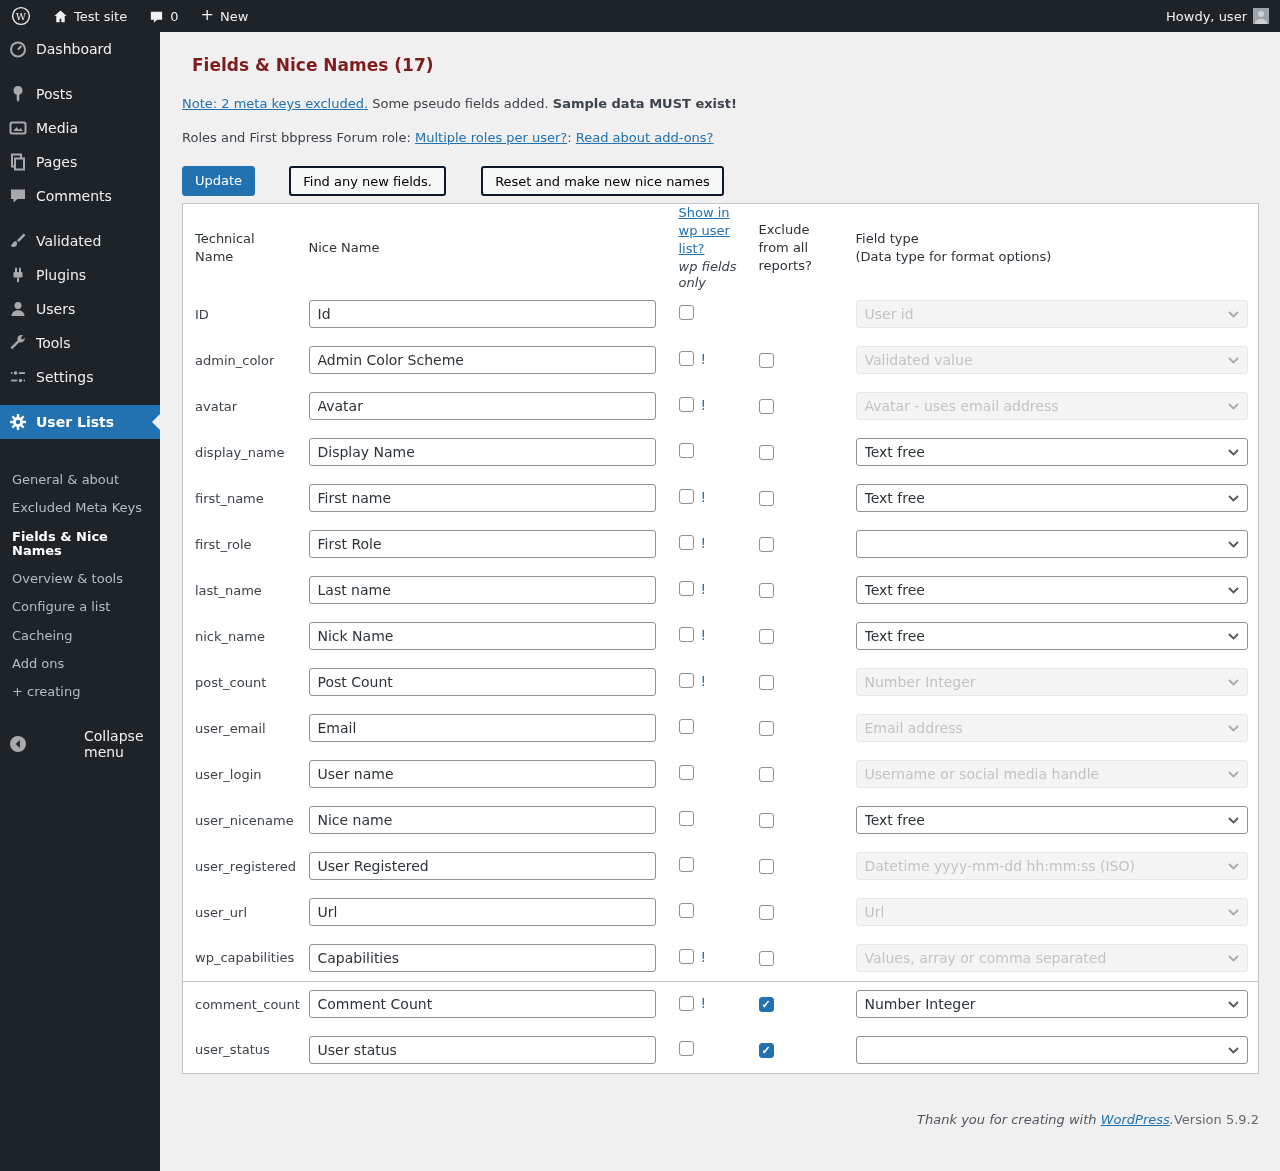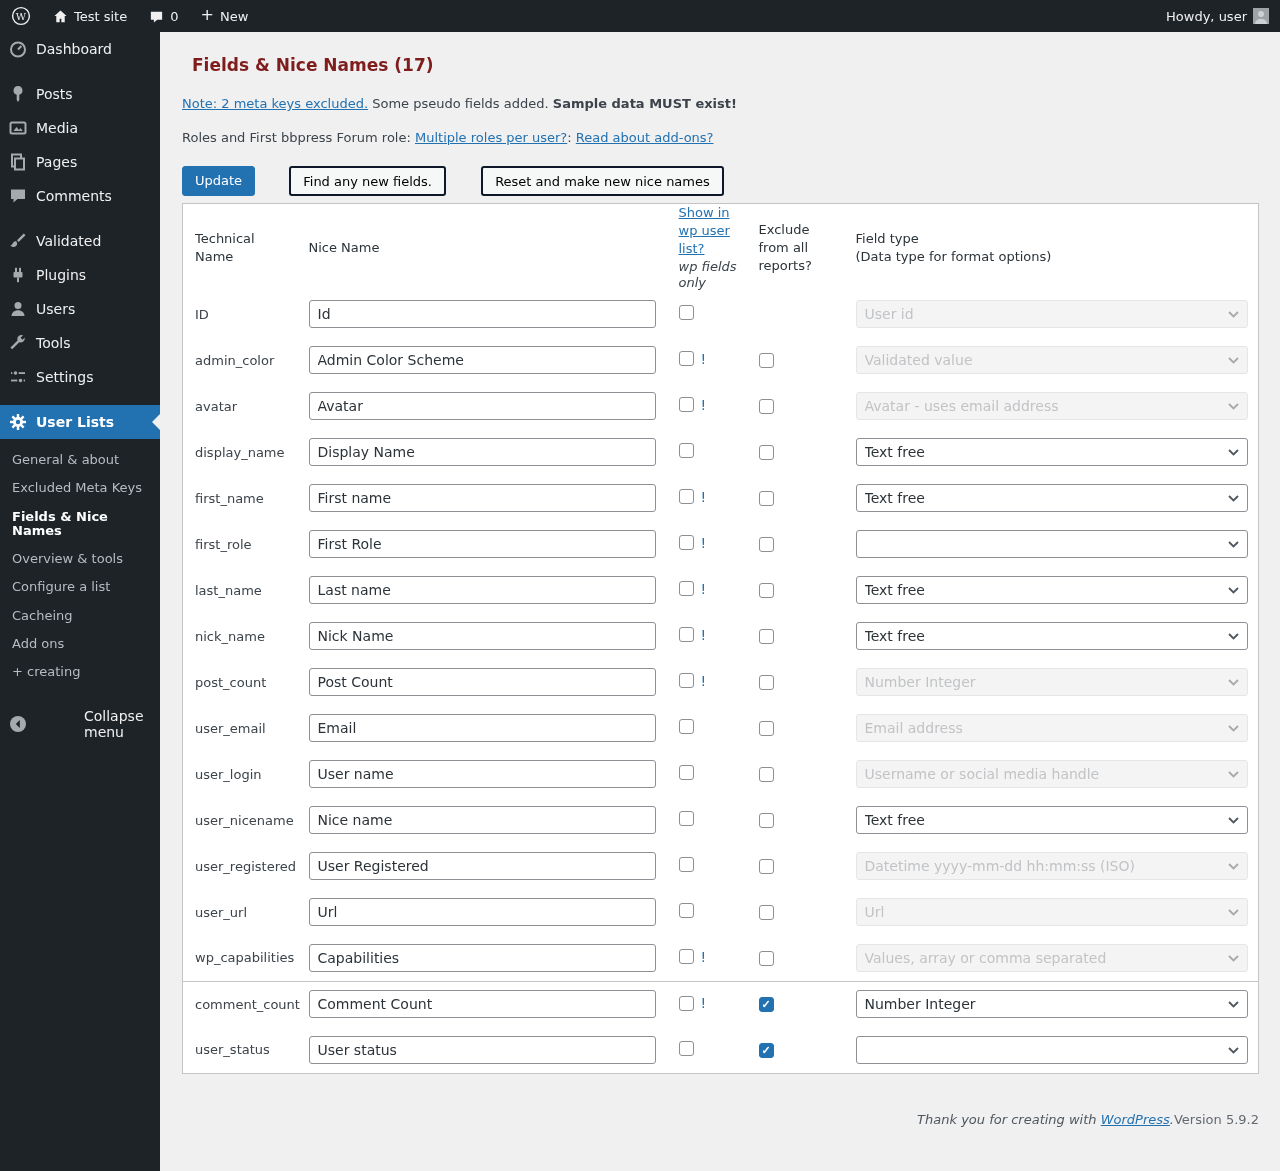--- a/index.html
+++ b/index.html
@@ -37,21 +37,21 @@
     font-size: 14px; color: #f0f0f1; cursor: pointer; position: relative;
   }
   .menu-item .menu-icon { width: 20px; height: 20px; margin: 0 8px 0 8px; flex: none; }
   .menu-item .menu-icon svg { display: block; }
   .menu-item.group-end { margin-bottom: 11px; }
   .menu-item.active { background: #2271b1; color: #fff; font-weight: 600; }
   .menu-item.active:after {
     content: ""; position: absolute; right: 0; top: 50%; margin-top: -8px;
     border: 8px solid transparent; border-right-color: #f0f0f1;
   }
-  .submenu { padding: 7px 0 12px 0; }
+  .submenu { padding: 7px 0 12px 0; margin-top: 20px; }
   .submenu-item {
     padding: 7px 0 7px 12px; font-size: 13px; color: #b6bcc2; cursor: pointer; line-height: 1.1;
   }
   .submenu-item.current { color: #fff; font-weight: 700; }
   .collapse-item { margin-top: 8px; gap: 48px; }
 
   
   .content { margin-left: 160px; padding: 45px 21px 0 22px; }
   .page-title { margin: 10px; font-size: 17px; font-weight: 700; color: #7f1d1d; }
   p.note-line { margin: 21px 0 0; }

